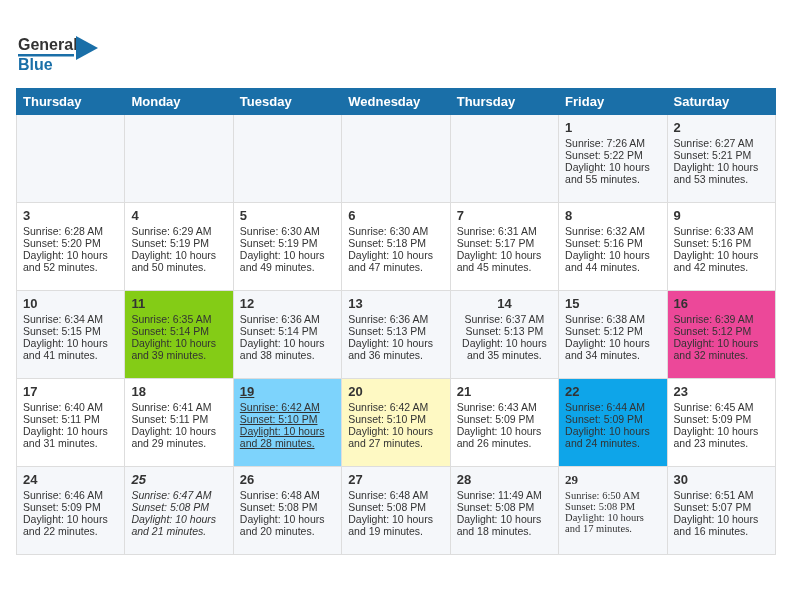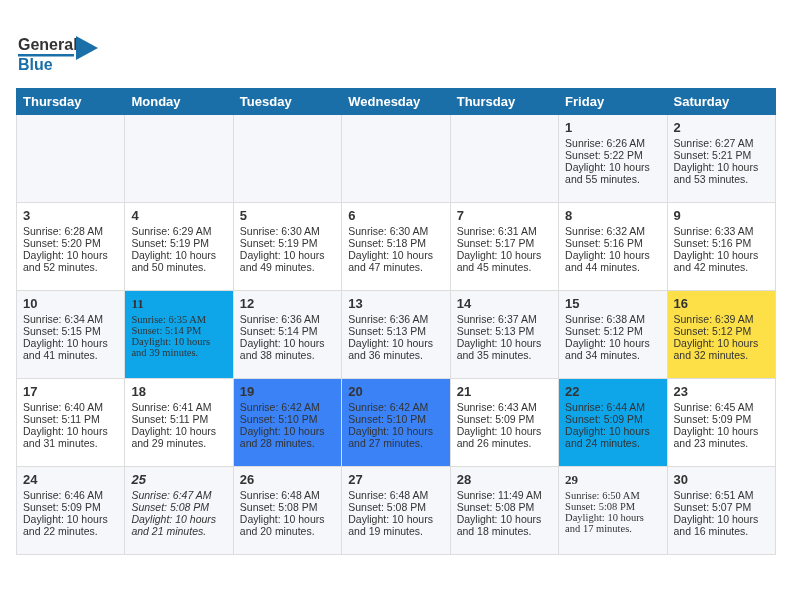--- a/index.html
+++ b/index.html
@@ -108,21 +108,21 @@
   </thead>
   <tbody id="calendar-body">
   <tr>
         <td class="empty" style="background: rgb(245, 247, 250);"></td>
         <td class="empty" style="background: rgb(245, 247, 250);"></td>
         <td class="empty" style="background: rgb(245, 247, 250);"></td>
         <td class="empty" style="background: rgb(245, 247, 250);"></td>
         <td class="empty" style="background: rgb(245, 247, 250);"></td>
         <td style="background: rgb(245, 247, 250);">
           <span class="day-num">1</span>
-          <div>Sunrise: 6:26 AM</div>
+          <div>Sunrise: 7:26 AM</div>
           <div>Sunset: 5:22 PM</div>
           <div>Daylight: 10 hours</div>
           <div>and 55 minutes.</div>
         </td>
         <td style="background: rgb(245, 247, 250);">
           <span class="day-num">2</span>
           <div>Sunrise: 6:27 AM</div>
           <div>Sunset: 5:21 PM</div>
           <div>Daylight: 10 hours</div>
           <div>and 53 minutes.</div>
@@ -180,56 +180,56 @@
         </td>
       </tr>
       <tr>
         <td style="background: rgb(245, 247, 250);">
           <span class="day-num">10</span>
           <div>Sunrise: 6:34 AM</div>
           <div>Sunset: 5:15 PM</div>
           <div>Daylight: 10 hours</div>
           <div>and 41 minutes.</div>
         </td>
-        <td style="background: #0ea5e9; font-family: Liberation Serif, serif;">
+        <td style="background: #84cc16;">
           <span class="day-num">11</span>
           <div>Sunrise: 6:35 AM</div>
           <div>Sunset: 5:14 PM</div>
           <div>Daylight: 10 hours</div>
           <div>and 39 minutes.</div>
         </td>
         <td style="background: rgb(245, 247, 250);">
           <span class="day-num">12</span>
           <div>Sunrise: 6:36 AM</div>
           <div>Sunset: 5:14 PM</div>
           <div>Daylight: 10 hours</div>
           <div>and 38 minutes.</div>
         </td>
         <td style="background: rgb(245, 247, 250);">
           <span class="day-num">13</span>
           <div>Sunrise: 6:36 AM</div>
           <div>Sunset: 5:13 PM</div>
           <div>Daylight: 10 hours</div>
           <div>and 36 minutes.</div>
         </td>
-        <td style="background: rgb(245, 247, 250);">
+        <td style="background: rgb(245, 247, 250); text-align: center;">
           <span class="day-num">14</span>
           <div>Sunrise: 6:37 AM</div>
           <div>Sunset: 5:13 PM</div>
           <div>Daylight: 10 hours</div>
           <div>and 35 minutes.</div>
         </td>
         <td style="background: rgb(245, 247, 250);">
           <span class="day-num">15</span>
           <div>Sunrise: 6:38 AM</div>
           <div>Sunset: 5:12 PM</div>
           <div>Daylight: 10 hours</div>
           <div>and 34 minutes.</div>
         </td>
-        <td style="background: #fde047;">
+        <td style="background: #ec4899;">
           <span class="day-num">16</span>
           <div>Sunrise: 6:39 AM</div>
           <div>Sunset: 5:12 PM</div>
           <div>Daylight: 10 hours</div>
           <div>and 32 minutes.</div>
         </td>
       </tr>
       <tr>
         <td style="background: rgb(255, 255, 255);">
           <span class="day-num">17</span>
@@ -238,28 +238,28 @@
           <div>Daylight: 10 hours</div>
           <div>and 31 minutes.</div>
         </td>
         <td style="background: rgb(255, 255, 255);">
           <span class="day-num">18</span>
           <div>Sunrise: 6:41 AM</div>
           <div>Sunset: 5:11 PM</div>
           <div>Daylight: 10 hours</div>
           <div>and 29 minutes.</div>
         </td>
-        <td style="background: #3b82f6;">
+        <td style="background: #7dd3fc; text-decoration: underline;">
           <span class="day-num">19</span>
           <div>Sunrise: 6:42 AM</div>
           <div>Sunset: 5:10 PM</div>
           <div>Daylight: 10 hours</div>
           <div>and 28 minutes.</div>
         </td>
-        <td style="background: #3b82f6;">
+        <td style="background: #fef9c3;">
           <span class="day-num">20</span>
           <div>Sunrise: 6:42 AM</div>
           <div>Sunset: 5:10 PM</div>
           <div>Daylight: 10 hours</div>
           <div>and 27 minutes.</div>
         </td>
         <td style="background: rgb(255, 255, 255);">
           <span class="day-num">21</span>
           <div>Sunrise: 6:43 AM</div>
           <div>Sunset: 5:09 PM</div>

